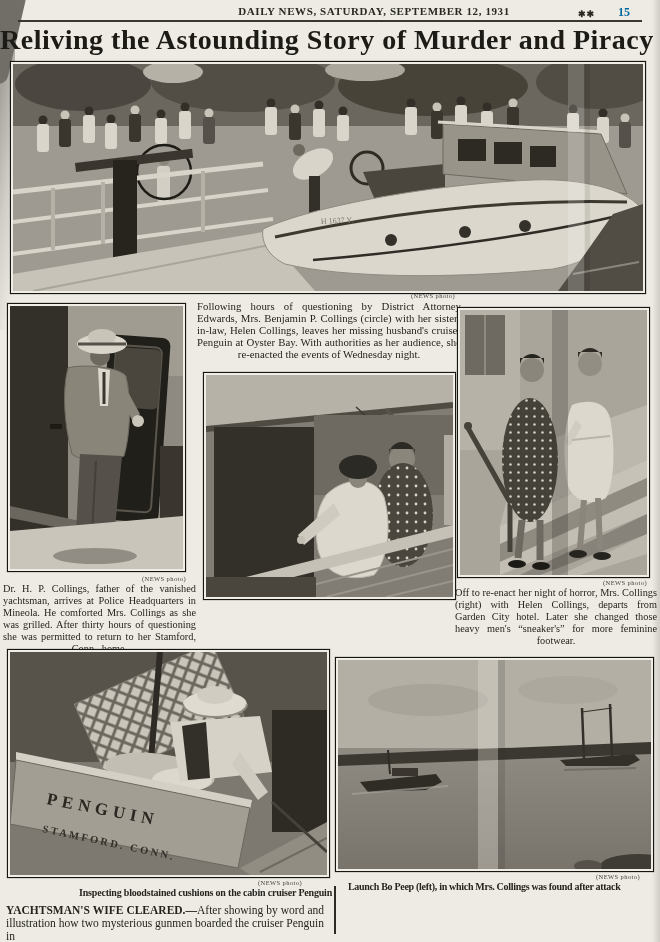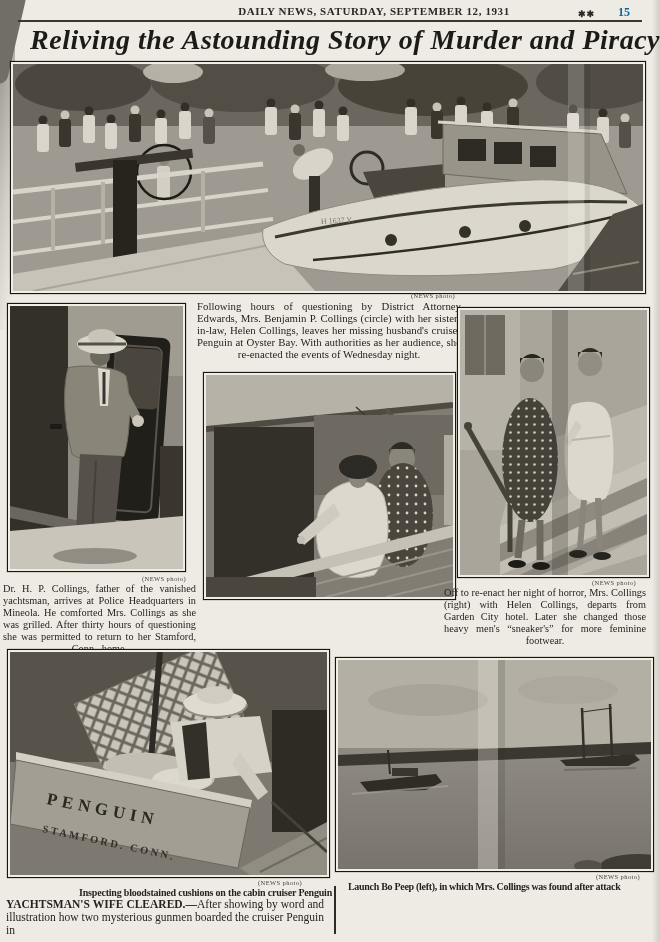--- a/index.html
+++ b/index.html
@@ -16,22 +16,22 @@
   .corner-blob{position:absolute;left:-9px;top:-12px;width:26px;height:96px;background:#716e67;
     transform:rotate(13deg);border-radius:10px;}
   .right-shade{position:absolute;right:0;top:0;width:8px;height:942px;
     background:linear-gradient(to left,rgba(150,147,140,.35),rgba(150,147,140,0));}
 
   .masthead{position:absolute;top:5px;left:0;width:660px;text-align:center;
     font-size:11px;font-weight:bold;letter-spacing:.6px;color:#2a2822;padding-left:44px;}
   .toprule{position:absolute;top:20px;left:18px;width:624px;border-top:2px solid #3a372f;}
   .edition-marks{position:absolute;top:9px;left:578px;font-size:9px;font-weight:bold;color:#2a2822;letter-spacing:1px;}
   .page-number{position:absolute;top:5px;left:618px;font-size:12px;font-weight:bold;color:#0369a1;}
-  .headline{position:absolute;top:24px;left:0;width:660px;text-align:right;
-    font-size:28px;font-weight:bold;font-style:italic;color:#1d1b16;letter-spacing:.5px;}
+  .headline{position:absolute;top:24px;left:0;width:660px;text-align:left;
+    font-size:28px;font-weight:bold;color:#1d1b16;letter-spacing:.5px;}
 
   .photo-frame{position:absolute;background:#f0ede6;border:1.6px solid #17150f;padding:2px;
     box-shadow:0 0 0 .5px rgba(23,21,15,.25);}
   .photo-frame svg{display:block;}
 
   .caption{position:absolute;color:#26241f;}
   .credit{font-size:6.5px;letter-spacing:.4px;color:#45423b;line-height:1;text-align:right;}
   .cap-text{text-align:justify;text-align-last:center;}
   .side-cap{font-size:10.3px;line-height:1.18;}
   .center-cap{font-size:10.8px;line-height:1.13;}
@@ -336,21 +336,21 @@
         <line x1="112" y1="130" x2="150" y2="126" stroke="#b9b5aa" stroke-width="2"></line>
         <line x1="124" y1="190" x2="120" y2="238" stroke="#8b867c" stroke-width="6"></line>
         <line x1="138" y1="188" x2="140" y2="240" stroke="#8b867c" stroke-width="6"></line>
         <ellipse cx="118" cy="244" rx="9" ry="4" fill="#26241f"></ellipse>
         <ellipse cx="142" cy="246" rx="9" ry="4" fill="#26241f"></ellipse>
       </g>
       <rect x="92" y="0" width="16" height="265" fill="#3a372f" opacity="0.28"></rect>
     </svg>
   </div>
 
-  <div class="caption" style="left:444px;top:580px;width:202px;">
+  <div class="caption" style="left:455px;top:580px;width:202px;">
     <div class="credit" style="margin-right:10px;">(NEWS photo)</div>
     <div class="cap-text side-cap">Off to re-enact her night of horror, Mrs. Collings (right) with Helen Collings, departs from Garden City hotel.  Later she changed those heavy men's “sneaker's” for more feminine footwear.</div>
   </div>
 
   <div class="photo-frame" style="left:7px;top:649px;">
     <svg width="317" height="223" viewBox="0 0 317 223">
       <defs>
         <pattern id="lattice" width="16" height="16" patternUnits="userSpaceOnUse">
           <line x1="0" y1="0" x2="16" y2="16" stroke="#6b675e" stroke-width="3"></line>
           <line x1="16" y1="0" x2="0" y2="16" stroke="#6b675e" stroke-width="3"></line>
@@ -415,21 +415,21 @@
       <rect x="140" y="0" width="20" height="209" fill="#e4e0d6" opacity="0.35"></rect>
       <rect x="160" y="0" width="7" height="209" fill="#33302a" opacity="0.18"></rect>
       <ellipse cx="300" cy="206" rx="38" ry="12" fill="#3f3c35"></ellipse>
       <ellipse cx="250" cy="206" rx="14" ry="6" fill="#55514a"></ellipse>
     </svg>
   </div>
 
   <div class="caption" style="left:6px;top:880px;width:326px;">
     <div class="credit" style="margin-right:30px;">(NEWS photo)</div>
     <div class="bold-cap" style="font-size:10px;letter-spacing:-.2px;text-align:right;">Inspecting bloodstained cushions on the cabin cruiser Penguin</div>
-    <div class="article" style="margin-top:0;margin-right:8px;">
+    <div class="article" style="margin-top:6px;margin-right:8px;">
       <b>YACHTSMAN'S WIFE CLEARED.—</b><span>After showing by word and illustration how two mysterious gunmen boarded the cruiser Penguin in</span>
     </div>
   </div>
 
   <div class="col-divider" style="left:334px;top:886px;height:48px;"></div>
 
   <div class="caption" style="left:348px;top:874px;width:316px;">
     <div class="credit" style="margin-right:24px;">(NEWS photo)</div>
     <div class="bold-cap" style="font-size:10px;letter-spacing:-.3px;">Launch Bo Peep (left), in which Mrs. Collings was found after attack</div>
   </div>

